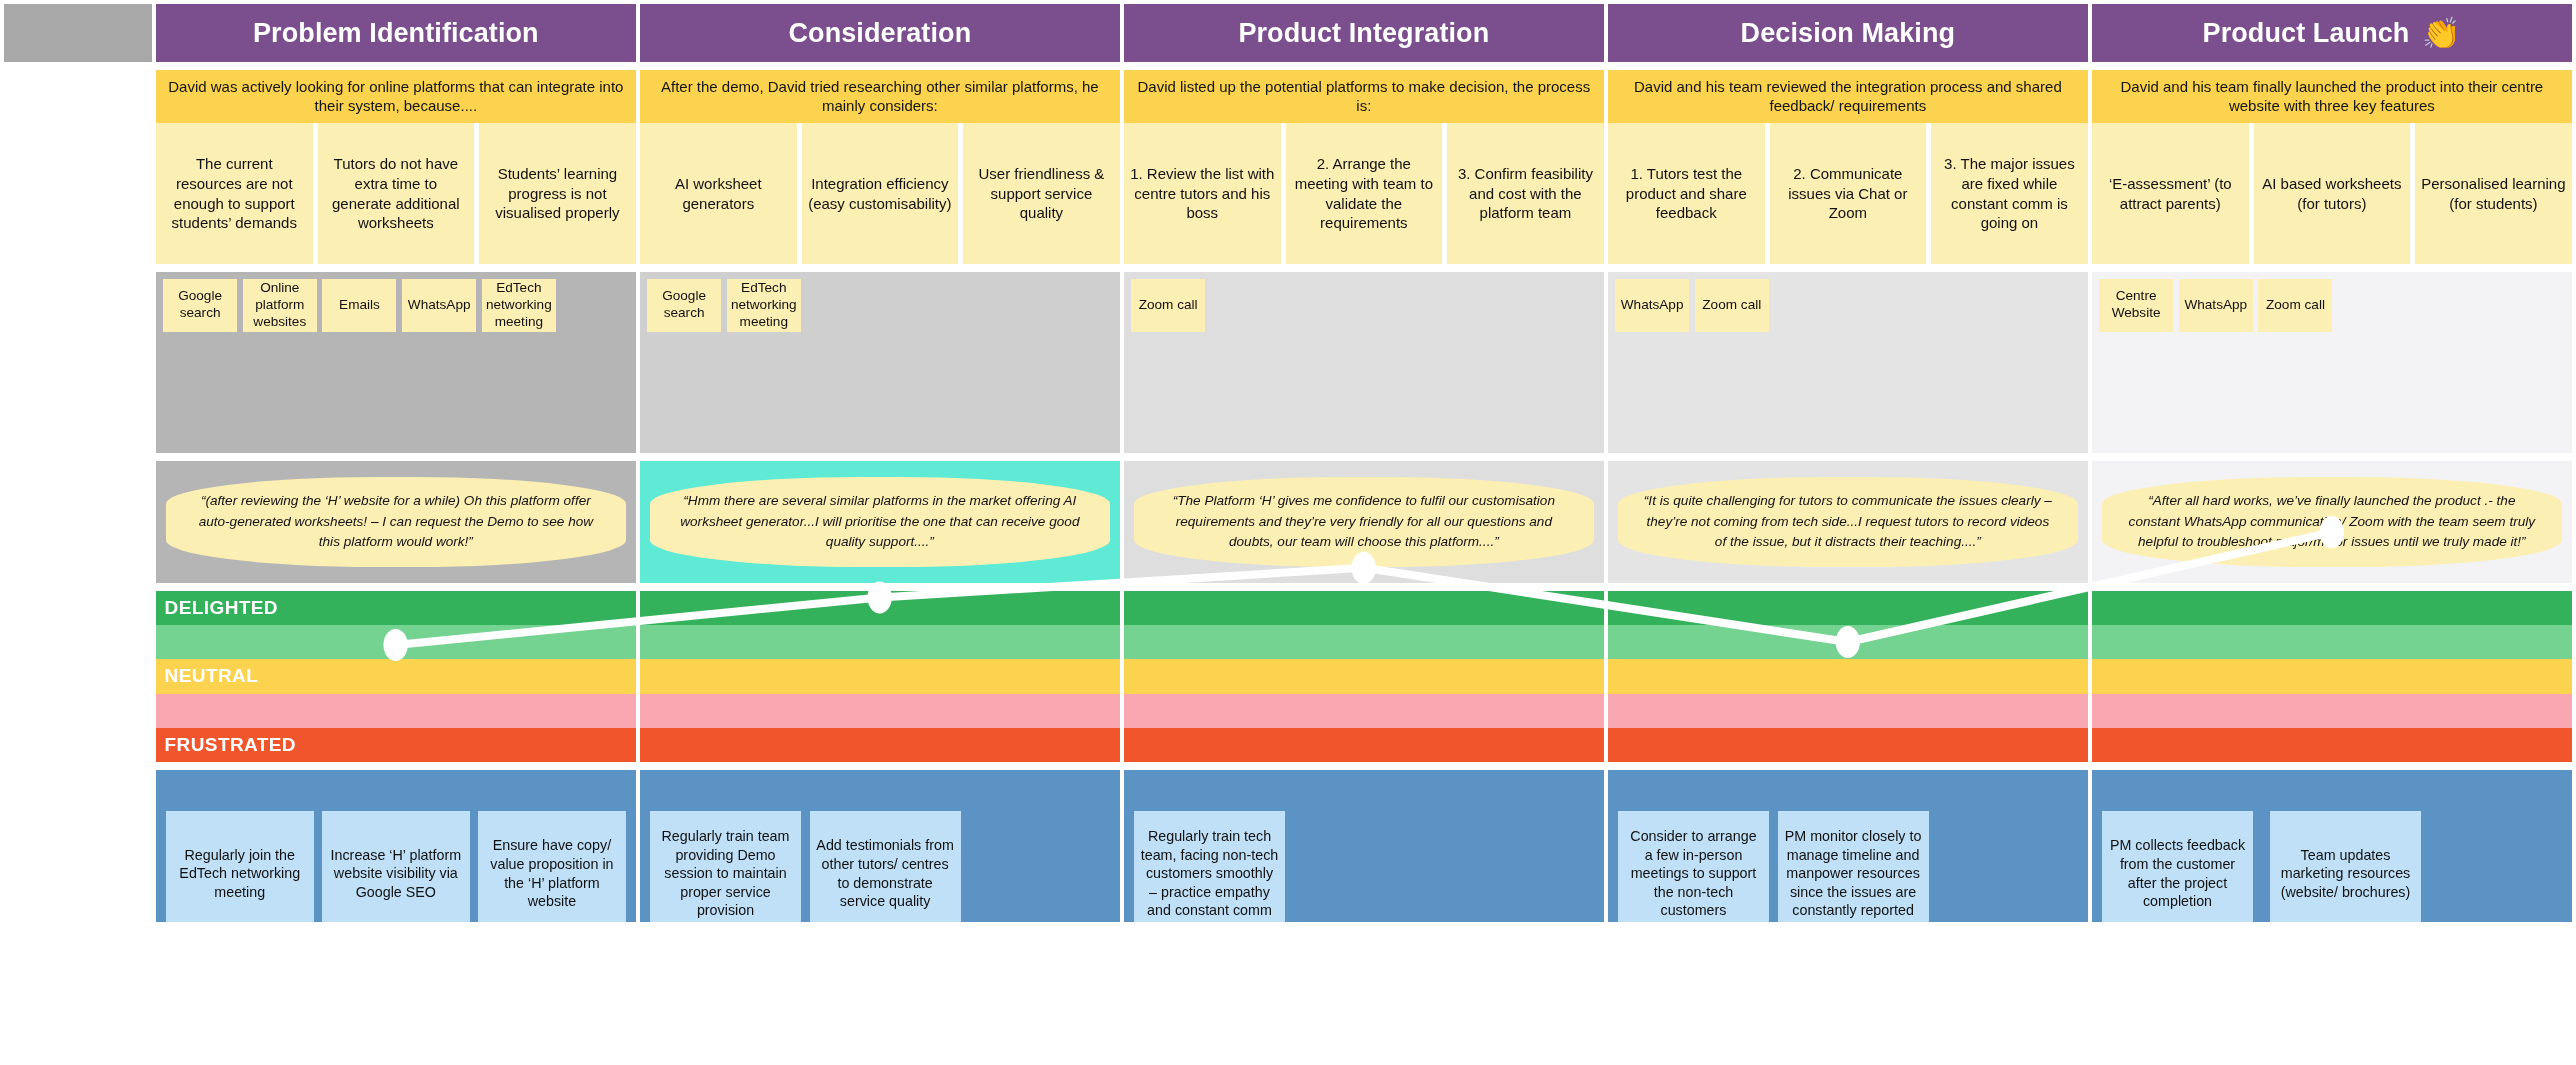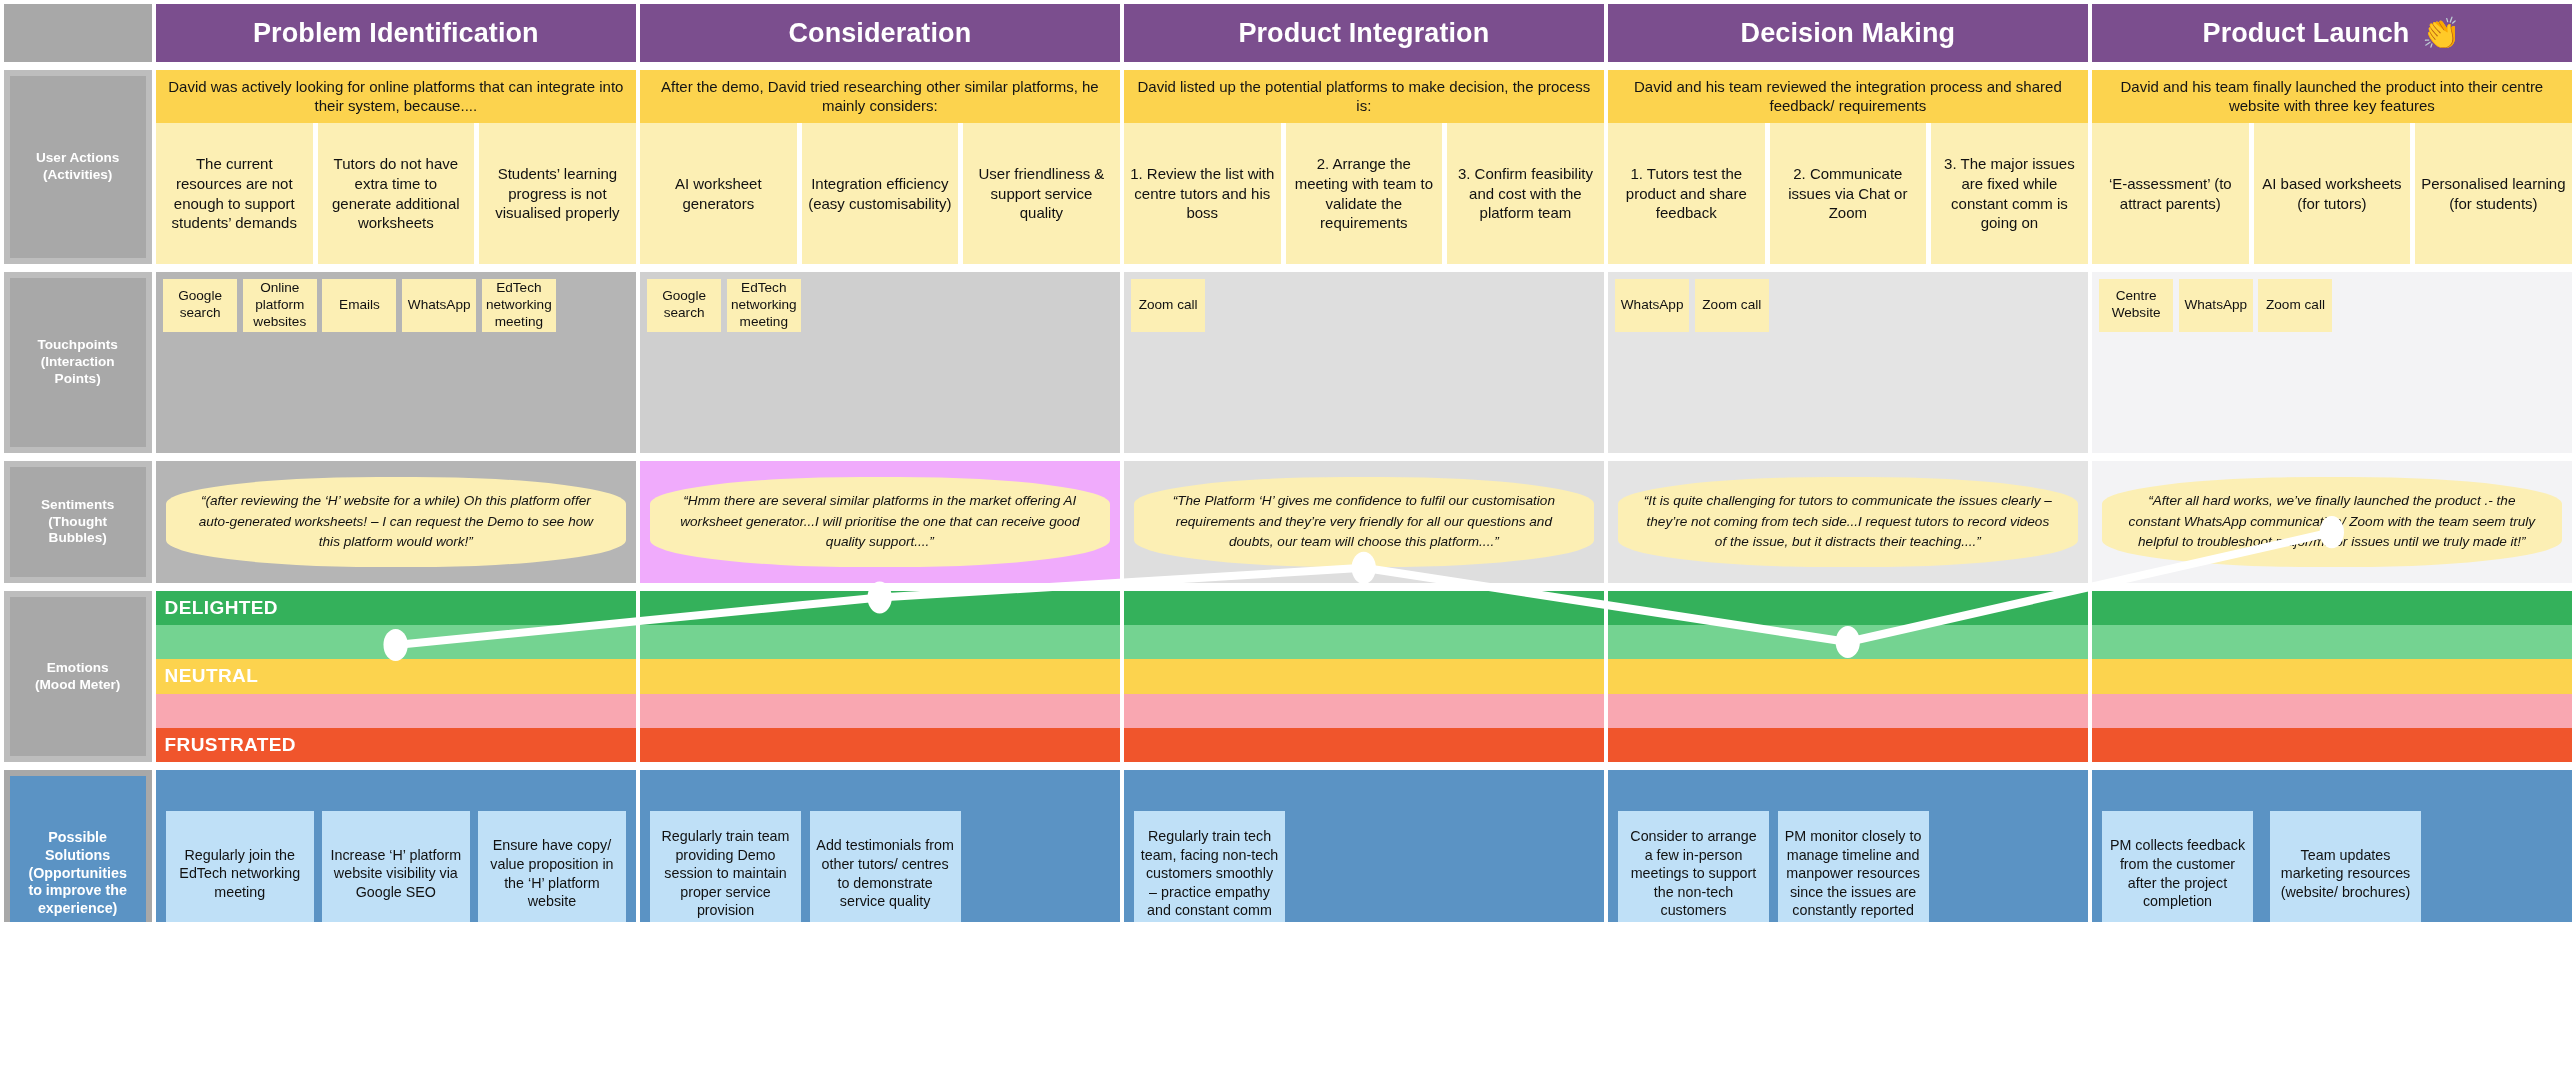--- a/index.html
+++ b/index.html
@@ -62,21 +62,21 @@
   .tp.g3{background:#dedede;}
   .tp.g4{background:#e4e4e4;}
   .tp.g5{background:#f3f3f5;}
   .chip{
     background:#fcefb4;width:74px;height:53px;display:flex;align-items:center;
     justify-content:center;text-align:center;font-size:13.6px;line-height:1.25;color:#111;
     padding:2.9px 3.6px;box-sizing:border-box;
   }
   
   .st{display:flex;align-items:center;justify-content:center;padding:7.1px 10px;}
-  .st.g1{background:#b5b5b5;} .st.g2{background:#f0abfc;}
+  .st.g1{background:#b5b5b5;} .st.g2{background:#5eead4;}
   .st.g3{background:#dedede;} .st.g4{background:#e4e4e4;} .st.g5{background:#f3f3f5;}
   .bubble{
     background:#fcefb4;border-radius:46%/30%;width:100%;
     padding:14.3px 21.4px;box-sizing:border-box;text-align:center;
     font-style:italic;font-size:13.6px;line-height:1.5;color:#111;
   }
   
   .emo{padding:0;background:transparent;}
   .bands{position:absolute;inset:0;display:flex;flex-direction:column;}
   .band{flex:1;position:relative;}
@@ -115,36 +115,20 @@
     <span>Product Integration</span>
   </div>
   <div class="stage-hdr">
     <span>Decision Making</span>
   </div>
   <div class="stage-hdr">
     <span>Product Launch</span>
     <span class="clap">👏</span>
   </div>
 
-  <div class="sidebar">
-    <div class="side-cell inner" style="white-space:pre-line">User Actions
-(Activities)</div>
-    <div class="side-cell inner" style="white-space:pre-line">Touchpoints
-(Interaction
-Points)</div>
-    <div class="side-cell inner" style="white-space:pre-line">Sentiments
-(Thought
-Bubbles)</div>
-    <div class="side-cell inner" style="white-space:pre-line">Emotions
-(Mood Meter)</div>
-    <div class="side-cell inner blue" style="white-space:pre-line">Possible Solutions
-(Opportunities
-to improve the
-experience)</div>
-  </div>
 
   <div class="col c1">
     <div class="cell ua">
       <div class="ua-banner">David was actively looking for online platforms that can integrate into their system, because....</div>
       <div class="ua-notes">
         <div class="note-y">The current resources are not enough to support students’ demands</div>
         <div class="note-y">Tutors do not have extra time to generate additional worksheets</div>
         <div class="note-y">Students’ learning progress is not visualised properly</div>
       </div>
     </div>

